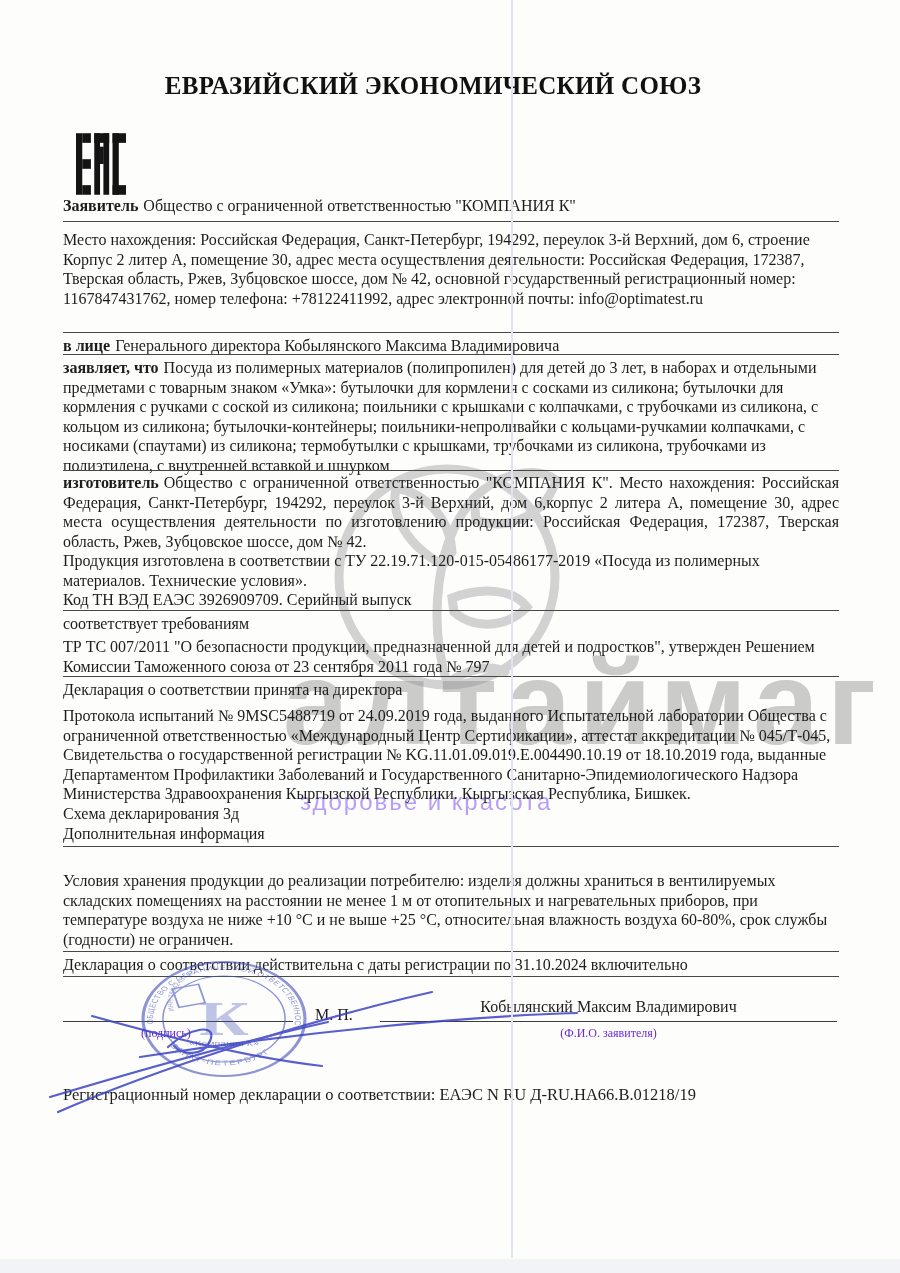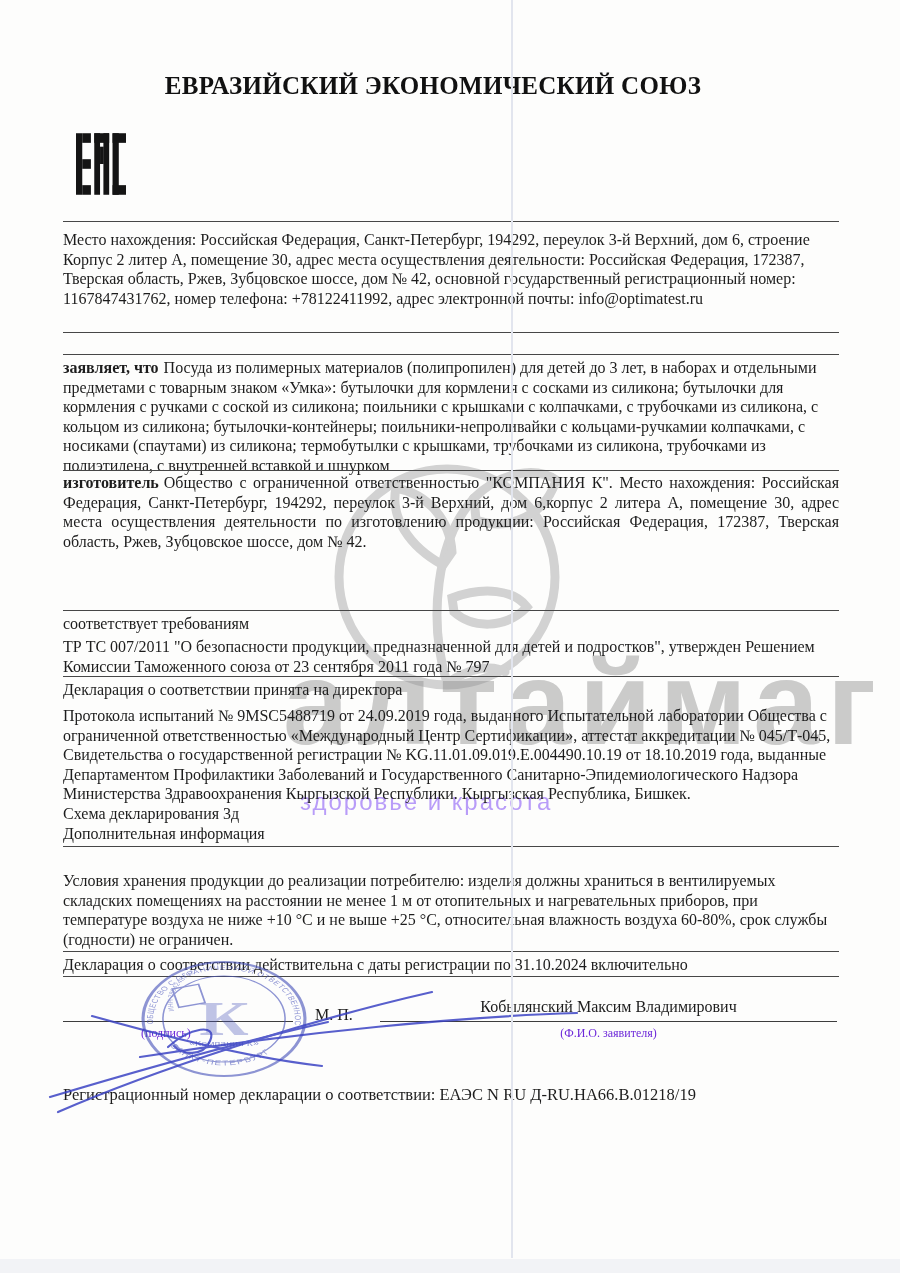--- a/index.html
+++ b/index.html
@@ -60,36 +60,44 @@
       <rect x="19" y="0" width="6" height="64"></rect>
       <rect x="28.5" y="0" width="6" height="64"></rect>
       <rect x="19" y="0" width="15.5" height="10"></rect>
       <rect x="25" y="14" width="3.8" height="18"></rect>
       <rect x="38" y="0" width="6.5" height="64"></rect>
       <rect x="38" y="0" width="14" height="10"></rect>
       <rect x="38" y="54" width="14" height="10"></rect>
     </g>
   </svg>
 
+  <div class="blk" style="top:196px;">
+    <p><span class="lbl">Заявитель</span><span>Общество с ограниченной ответственностью "КОМПАНИЯ К"</span></p>
+  </div>
   <div class="rule" style="top:221px;"></div>
 
   <div class="blk" style="top:230px;">
     <p>Место нахождения: Российская Федерация, Санкт-Петербург, 194292, переулок 3-й Верхний, дом 6, строение Корпус 2 литер А, помещение 30, адрес места осуществления деятельности: Российская Федерация, 172387, Тверская область, Ржев, Зубцовское шоссе, дом № 42, основной государственный регистрационный номер: 1167847431762, номер телефона: +78122411992, адрес электронной почты: info@optimatest.ru</p>
   </div>
   <div class="rule" style="top:332px;"></div>
 
+  <div class="blk" style="top:336px;">
+    <p><span class="lbl">в лице</span><span>Генерального директора Кобылянского Максима Владимировича</span></p>
+  </div>
   <div class="rule" style="top:354px;"></div>
 
   <div class="blk" style="top:358px;">
     <p><span class="lbl">заявляет, что</span><span>Посуда из полимерных материалов (полипропилен) для детей до 3 лет, в наборах и отдельными предметами с товарным знаком «Умка»: бутылочки для кормления с сосками из силикона; бутылочки для кормления с ручками с соской из силикона; поильники с крышками с колпачками, с трубочками из силикона, с кольцом из силикона; бутылочки-контейнеры; поильники-непроливайки с кольцами-ручкамии колпачками, с носиками (спаутами) из силикона; термобутылки с крышками, трубочками из силикона, трубочками из полиэтилена, с внутренней вставкой и шнурком</span></p>
   </div>
   <div class="rule" style="top:470px;"></div>
 
   <div class="blk" style="top:473px;">
     <p class="justify"><span class="lbl">изготовитель</span><span>Общество с ограниченной ответственностью "КОМПАНИЯ К". Место нахождения: Российская Федерация, Санкт-Петербург, 194292, переулок 3-й Верхний, дом 6,корпус 2 литера А, помещение 30, адрес места осуществления деятельности по изготовлению продукции: Российская Федерация, 172387, Тверская область, Ржев, Зубцовское шоссе, дом № 42.</span></p>
+    <p>Продукция изготовлена в соответствии с ТУ 22.19.71.120-015-05486177-2019 «Посуда из полимерных материалов. Технические условия».</p>
+    <p>Код ТН ВЭД ЕАЭС 3926909709. Серийный выпуск</p>
   </div>
   <div class="rule" style="top:610px;"></div>
 
   <div class="blk bold" style="top:614px;">
     <p>соответствует требованиям</p>
   </div>
   <div class="blk" style="top:637px;">
     <p>ТР ТС 007/2011 "О безопасности продукции, предназначенной для детей и подростков", утвержден Решением Комиссии Таможенного союза от 23 сентября 2011 года № 797</p>
   </div>
   <div class="rule" style="top:676px;"></div>

